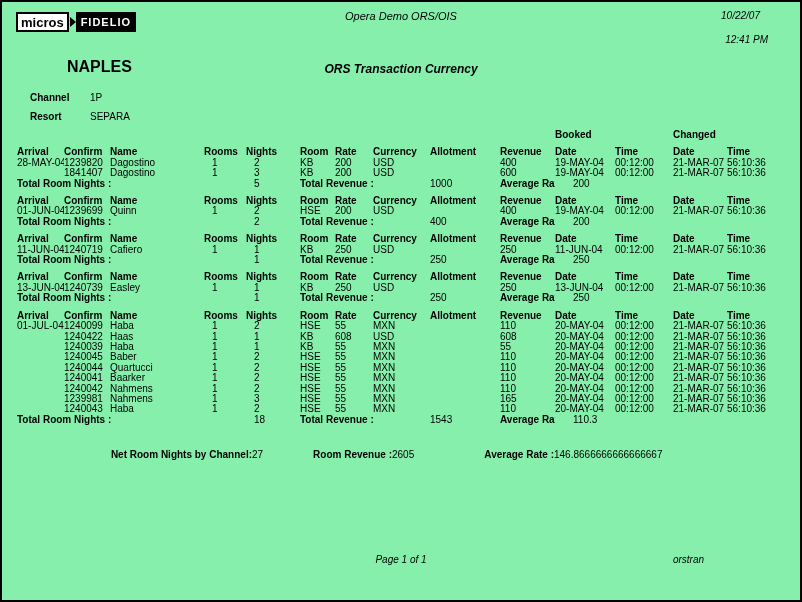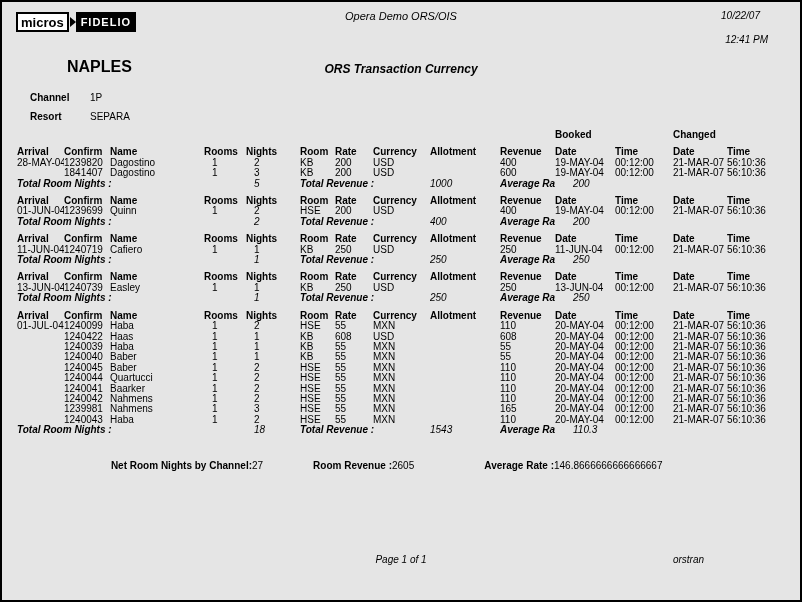--- a/index.html
+++ b/index.html
@@ -1,18 +1,18 @@
 <!DOCTYPE html>
 <html><head>
 <meta charset="utf-8">
 <style>
   html,body{margin:0;padding:0;width:802px;height:602px;background:#fff;
     font-family:"Liberation Sans",sans-serif;color:#000;}
   .page{box-sizing:border-box;width:802px;height:602px;border:2px solid #000;
-    position:relative;padding:8px 14px 0 14px;overflow:hidden;background:#e5e5e5;}
+    position:relative;padding:8px 14px 0 14px;overflow:hidden;background:#86efac;}
 
   
   .report-header{position:relative;height:74px;}
   .logo{position:absolute;left:0;top:2px;display:flex;align-items:stretch;height:20px;}
   .logo-micros{border:2px solid #000;font-weight:bold;font-size:13px;padding:0 3px;
     display:flex;align-items:center;background:#fff;}
   .logo-arrow{width:0;height:0;border-top:5px solid transparent;border-bottom:5px solid transparent;
     border-left:6px solid #000;align-self:center;margin:0 0 0 1px;}
   .logo-fidelio{background:#000;color:#fff;font-weight:bold;font-size:11px;padding:0 5px;
     display:flex;align-items:center;letter-spacing:1px;}
@@ -29,21 +29,21 @@
   .filter-label{font-weight:bold;width:60px;}
 
   
   table.grid{border-collapse:collapse;table-layout:fixed;width:757px;margin-left:1px;font-size:10px;}
   table.grid td{padding:0;vertical-align:top;text-align:left;line-height:10.4px;
     white-space:nowrap;overflow:hidden;}
   .group-table{margin-top:2px;}
   .group-row td{font-weight:bold;text-align:center;}
   .section{margin-top:7px;}
   .col-header td{font-weight:bold;padding-bottom:3px;}
-  .totals-row td{padding-top:3px;font-weight:bold;font-style:italic;}
+  .totals-row td{padding-top:3px;font-weight:bold;}
   .totals-row td.t-value{font-weight:normal;}
   .t-label{text-align:right;padding-right:12px !important;}
   .pad8{padding-left:8px !important;}
   .pad18{padding-left:18px !important;}
 
   
   .summary{display:flex;font-size:10px;margin-top:24px;}
   .summary .b{font-weight:bold;text-align:right;}
   .sum-l1{width:236px;}
   .sum-v1{width:40px;}
@@ -474,36 +474,20 @@
       <td>55</td>
       <td>MXN</td>
       <td></td>
       <td>55</td>
       <td>20-MAY-04</td>
       <td>00:12:00</td>
       <td>21-MAR-07</td>
       <td>56:10:36</td>
     </tr>
 
-    <tr class="data-row">
-      <td></td>
-      <td>1240040</td>
-      <td>Baber</td>
-      <td class="pad8">1</td>
-      <td class="pad8">1</td>
-      <td>KB</td>
-      <td>55</td>
-      <td>MXN</td>
-      <td></td>
-      <td>55</td>
-      <td>20-MAY-04</td>
-      <td>00:12:00</td>
-      <td>21-MAR-07</td>
-      <td>56:10:36</td>
-    </tr>
 
     <tr class="data-row">
       <td></td>
       <td>1240045</td>
       <td>Baber</td>
       <td class="pad8">1</td>
       <td class="pad8">2</td>
       <td>HSE</td>
       <td>55</td>
       <td>MXN</td>

